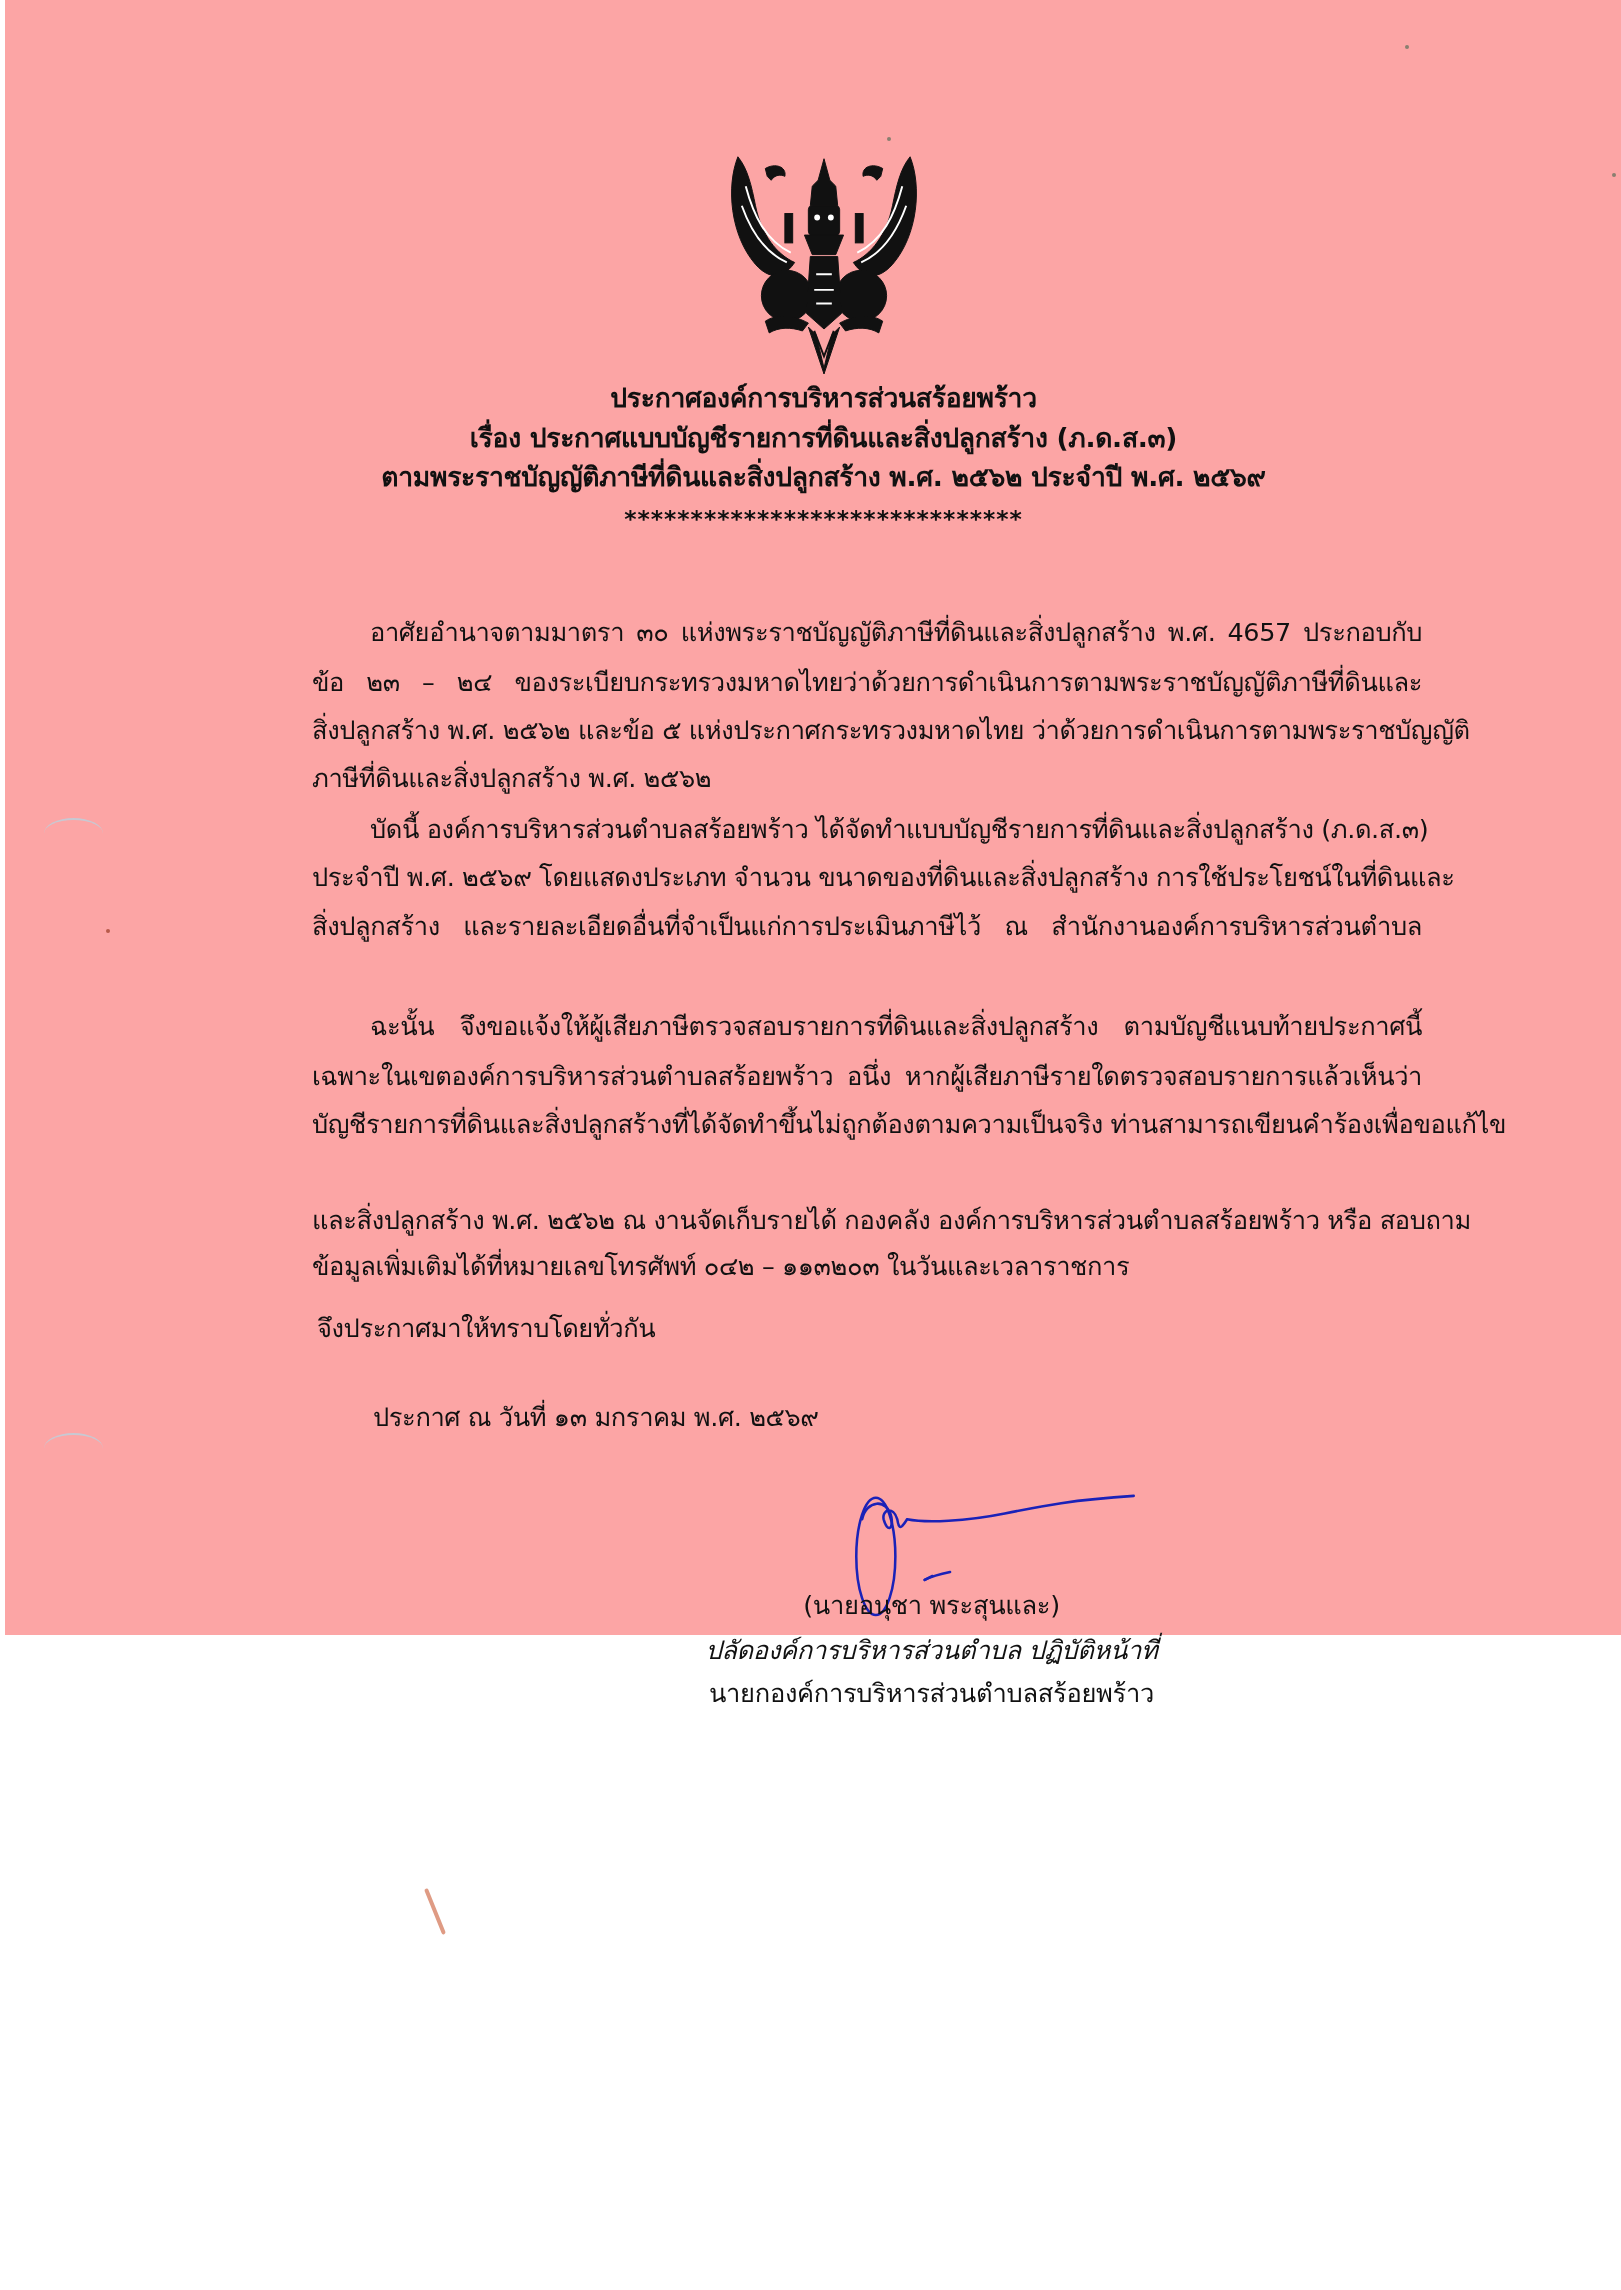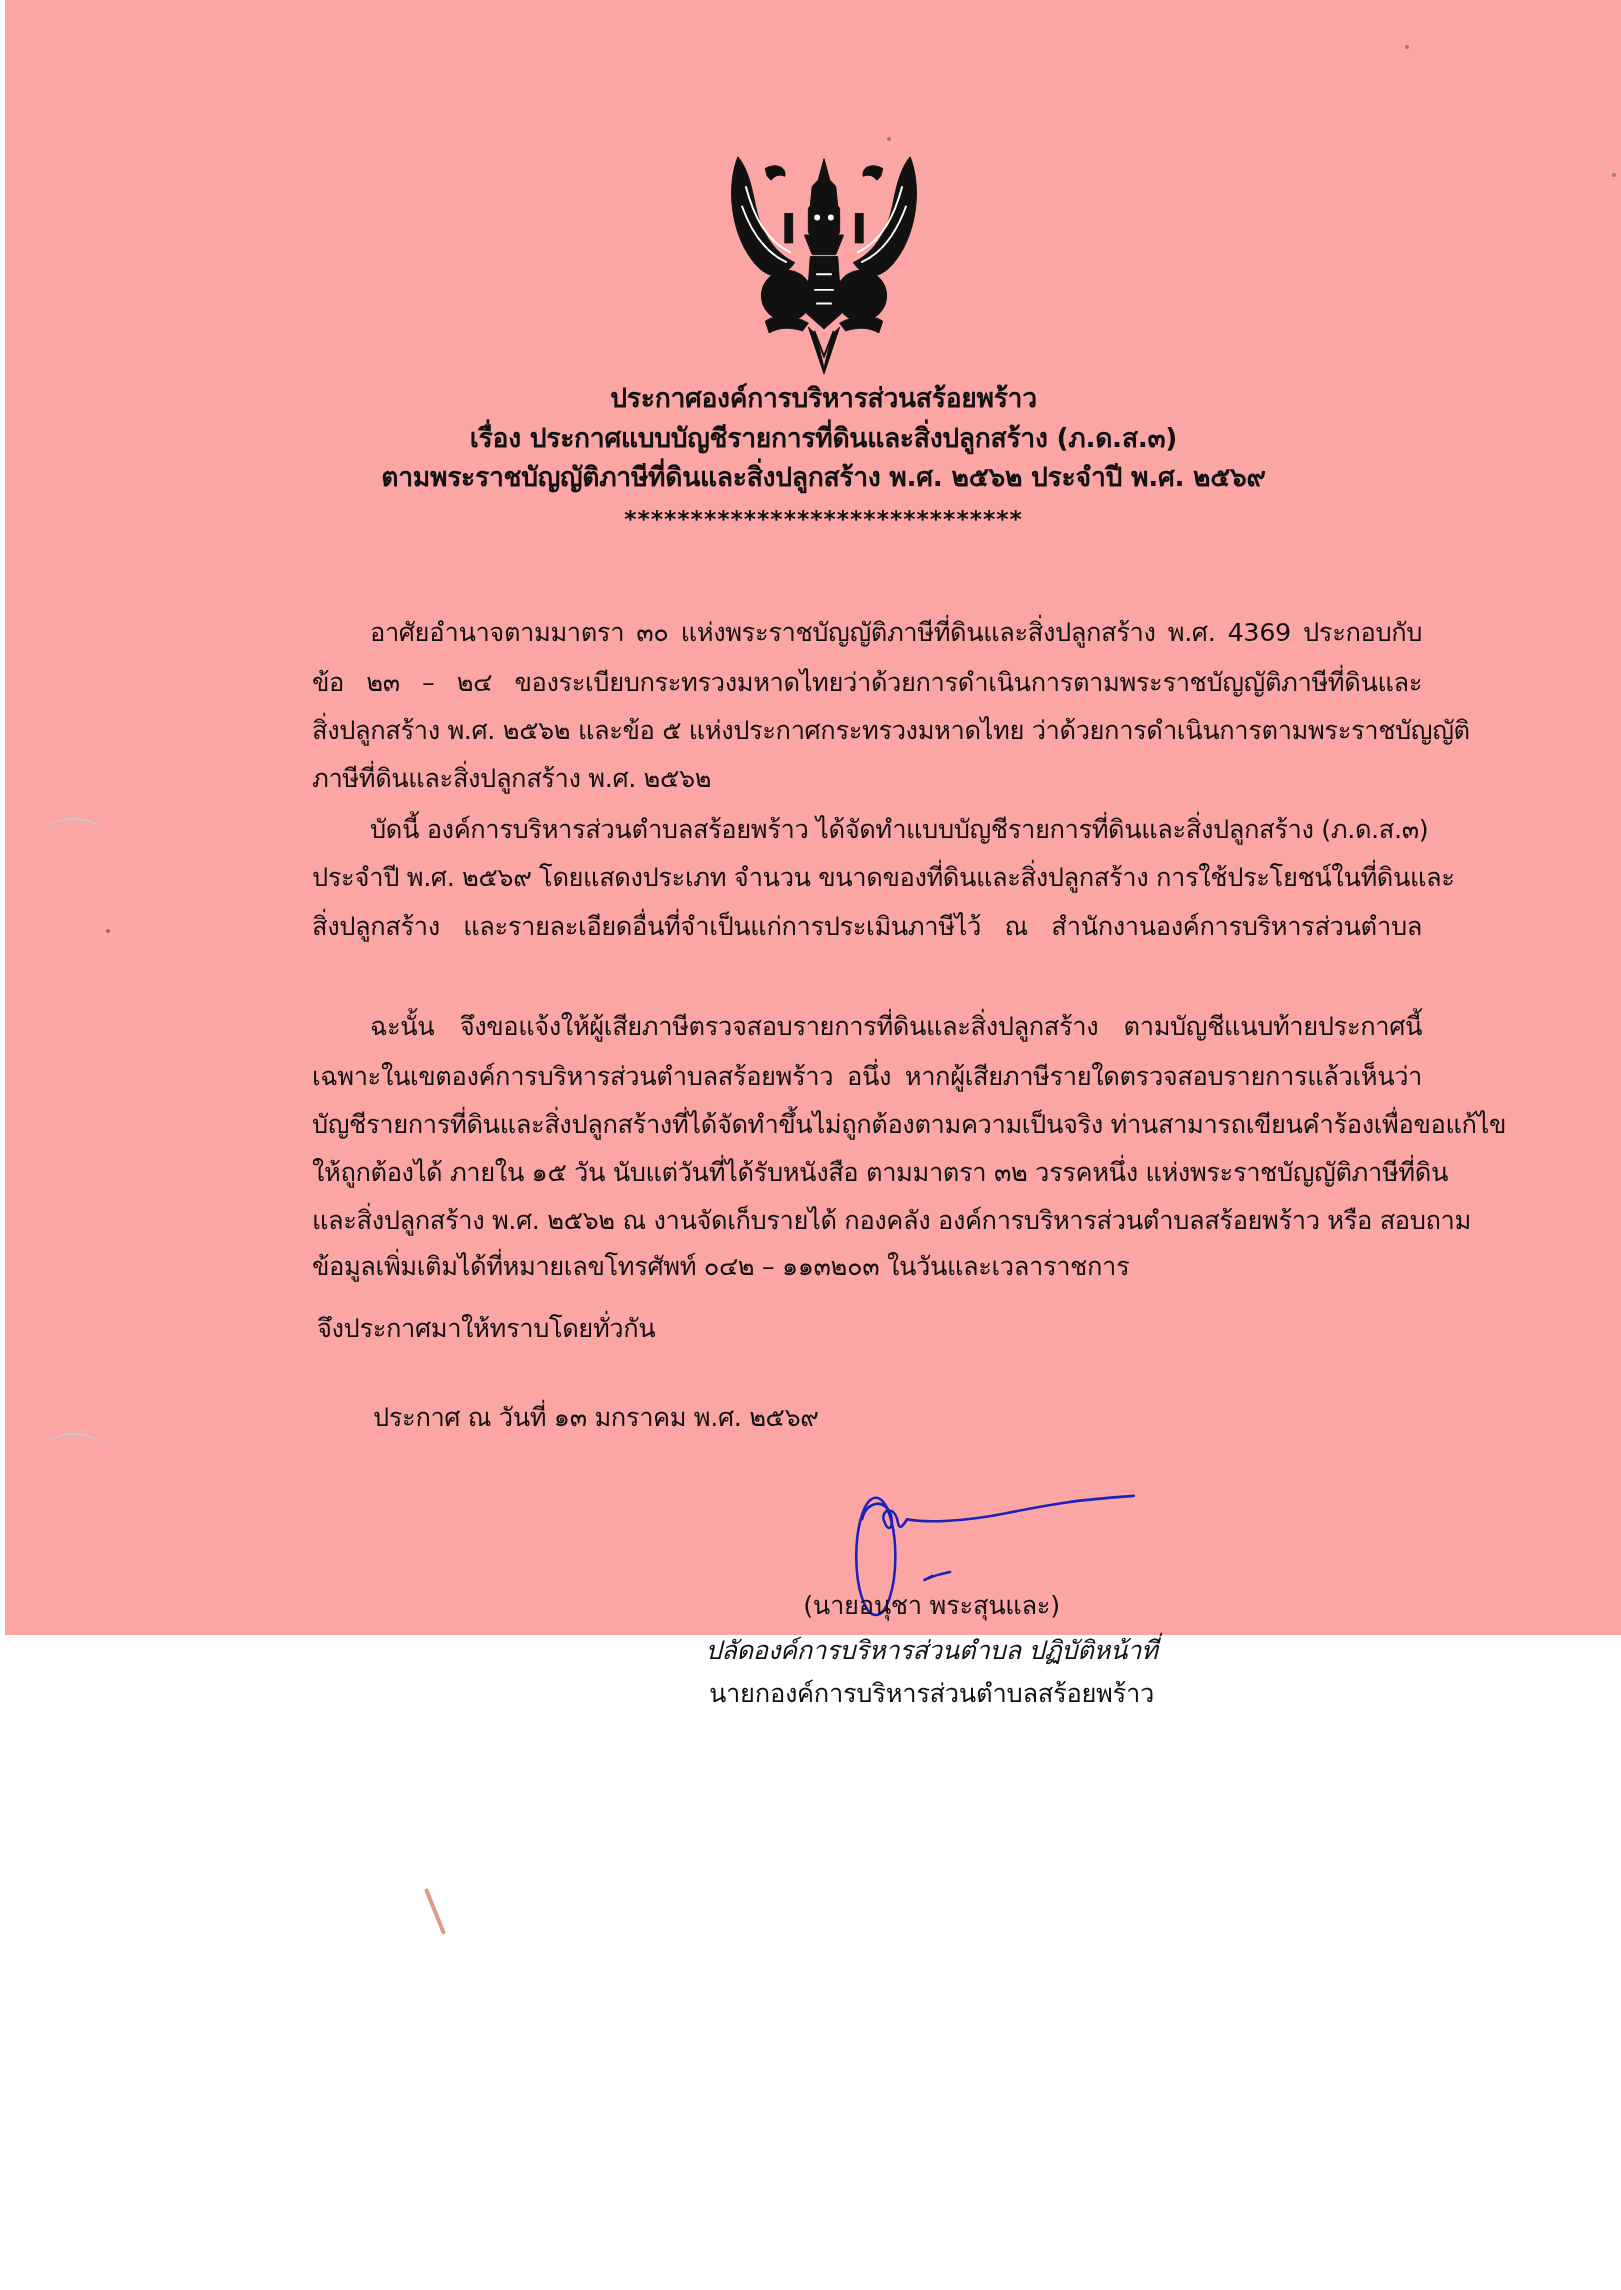--- a/index.html
+++ b/index.html
@@ -75,33 +75,32 @@
     </g>
   </svg>
 
   <div class="title-block">
     <div class="title-line" style="top: 380px;">ประกาศองค์การบริหารส่วนสร้อยพร้าว</div>
     <div class="title-line" style="top: 420px;">เรื่อง ประกาศแบบบัญชีรายการที่ดินและสิ่งปลูกสร้าง (ภ.ด.ส.๓)</div>
     <div class="title-line" style="top: 459px;">ตามพระราชบัญญัติภาษีที่ดินและสิ่งปลูกสร้าง พ.ศ. ๒๕๖๒ ประจำปี พ.ศ. ๒๕๖๙</div>
     <div class="stars" style="top: 505px;">******************************</div>
   </div>
 
-  <div class="para-line justify" style="left: 365px; width: 1052px; top: 615px;">อาศัยอำนาจตามมาตรา ๓๐ แห่งพระราชบัญญัติภาษีที่ดินและสิ่งปลูกสร้าง พ.ศ. 4369 ประกอบกับ</div>
+  <div class="para-line justify" style="left: 365px; width: 1052px; top: 615px;">อาศัยอำนาจตามมาตรา ๓๐ แห่งพระราชบัญญัติภาษีที่ดินและสิ่งปลูกสร้าง พ.ศ. 4657 ประกอบกับ</div>
   <div class="para-line justify" style="left: 307px; width: 1110px; top: 665px;">ข้อ ๒๓ – ๒๔ ของระเบียบกระทรวงมหาดไทยว่าด้วยการดำเนินการตามพระราชบัญญัติภาษีที่ดินและ</div>
   <div class="para-line justify" style="left: 307px; width: 1110px; top: 713px;">สิ่งปลูกสร้าง พ.ศ. ๒๕๖๒ และข้อ ๕ แห่งประกาศกระทรวงมหาดไทย ว่าด้วยการดำเนินการตามพระราชบัญญัติ</div>
   <div class="para-line" style="left: 307px; top: 761px;">ภาษีที่ดินและสิ่งปลูกสร้าง พ.ศ. ๒๕๖๒</div>
 
   <div class="para-line justify" style="left: 365px; width: 1052px; top: 812px;">บัดนี้ องค์การบริหารส่วนตำบลสร้อยพร้าว ได้จัดทำแบบบัญชีรายการที่ดินและสิ่งปลูกสร้าง (ภ.ด.ส.๓)</div>
   <div class="para-line justify" style="left: 307px; width: 1110px; top: 860px;">ประจำปี พ.ศ. ๒๕๖๙ โดยแสดงประเภท จำนวน ขนาดของที่ดินและสิ่งปลูกสร้าง การใช้ประโยชน์ในที่ดินและ</div>
   <div class="para-line justify" style="left: 307px; width: 1110px; top: 909px;">สิ่งปลูกสร้าง และรายละเอียดอื่นที่จำเป็นแก่การประเมินภาษีไว้ ณ สำนักงานองค์การบริหารส่วนตำบล</div>
 
   <div class="para-line justify" style="left: 365px; width: 1052px; top: 1009px;">ฉะนั้น จึงขอแจ้งให้ผู้เสียภาษีตรวจสอบรายการที่ดินและสิ่งปลูกสร้าง ตามบัญชีแนบท้ายประกาศนี้</div>
   <div class="para-line justify" style="left: 307px; width: 1110px; top: 1059px;">เฉพาะในเขตองค์การบริหารส่วนตำบลสร้อยพร้าว อนึ่ง หากผู้เสียภาษีรายใดตรวจสอบรายการแล้วเห็นว่า</div>
   <div class="para-line justify" style="left: 307px; width: 1110px; top: 1107px;">บัญชีรายการที่ดินและสิ่งปลูกสร้างที่ได้จัดทำขึ้นไม่ถูกต้องตามความเป็นจริง ท่านสามารถเขียนคำร้องเพื่อขอแก้ไข</div>
-  <div class="para-line justify" style="left: 307px; width: 1110px; top: 1155px;">ให้ถูกต้องได้ ภายใน ๑๕ วัน นับแต่วันที่ได้รับหนังสือ ตามมาตรา ๓๒ วรรคหนึ่ง แห่งพระราชบัญญัติภาษีที่ดิน</div>
   <div class="para-line justify" style="left: 307px; width: 1110px; top: 1203px;">และสิ่งปลูกสร้าง พ.ศ. ๒๕๖๒ ณ งานจัดเก็บรายได้ กองคลัง องค์การบริหารส่วนตำบลสร้อยพร้าว หรือ สอบถาม</div>
   <div class="para-line" style="left: 307px; top: 1249px;">ข้อมูลเพิ่มเติมได้ที่หมายเลขโทรศัพท์ ๐๔๒ – ๑๑๓๒๐๓ ในวันและเวลาราชการ</div>
 
   <div class="para-line" style="left: 312px; top: 1311px;">จึงประกาศมาให้ทราบโดยทั่วกัน</div>
   <div class="para-line" style="left: 368px; top: 1400px;">ประกาศ ณ วันที่  ๑๓  มกราคม  พ.ศ. ๒๕๖๙</div>
 
   <svg class="signature" viewBox="0 0 300 130">
     <g fill="none" stroke="#1a22b8" stroke-width="2.6" stroke-linecap="round">
       <ellipse cx="28" cy="68" rx="20" ry="60"></ellipse>
       <path d="M14 30 C 18 10, 40 8, 44 28 C 46 40, 40 44, 36 30 C 34 20, 46 16, 50 30 C 52 44, 56 36, 60 30 C 80 34, 120 32, 160 24 C 200 16, 230 10, 292 6"></path>

